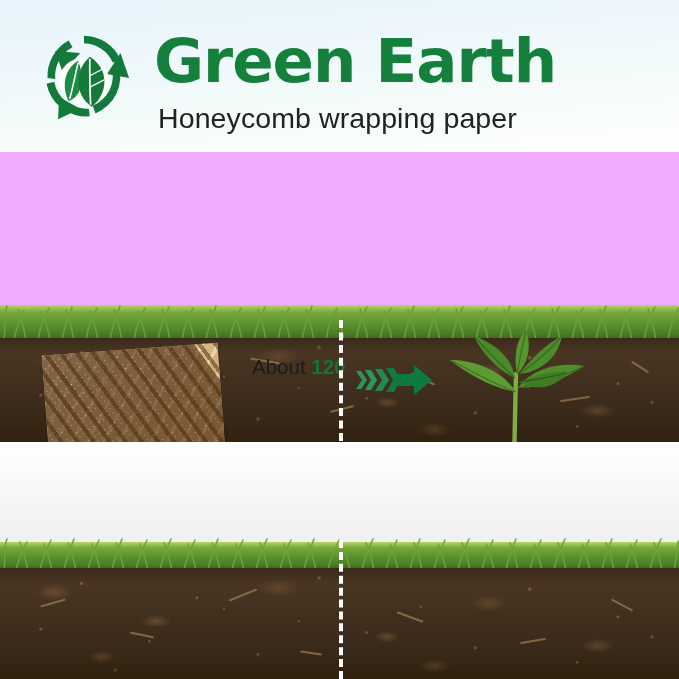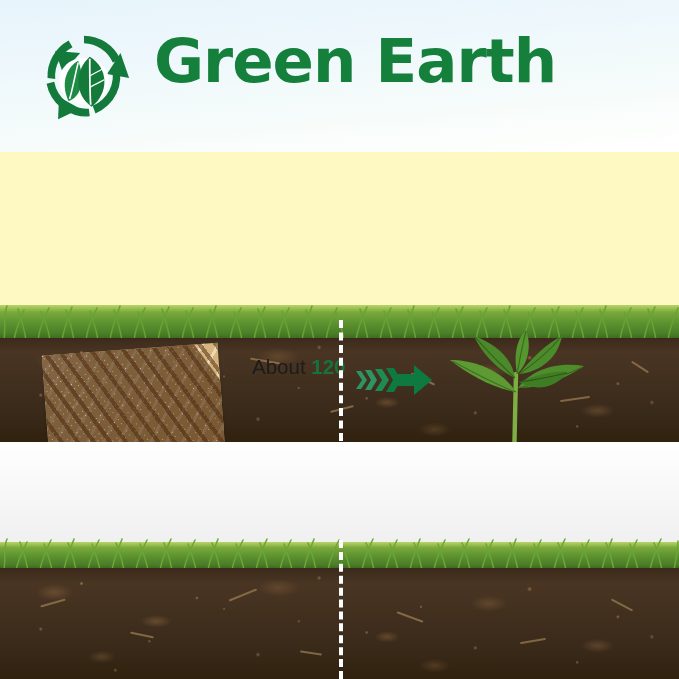--- a/index.html
+++ b/index.html
@@ -34,21 +34,21 @@
   .brand-sub {
     position:absolute; left:122px; top:82px;
     font-size:28.5px; line-height:1;
     color:#222222; font-weight:400; letter-spacing:0.1px;
     font-family:"Liberation Sans", sans-serif;
     white-space:nowrap;
   }
 
   
   .panel { position:absolute; left:0; width:679px; overflow:hidden; }
-  .panel-top { top:152px; height:290px; background:#fef9c3; }
+  .panel-top { top:152px; height:290px; background:#f0abfc; }
   .panel-bottom { top:442px; height:237px;
     background:linear-gradient(180deg,#ffffff 0%,#f2f2f2 36%,#e9e9e9 62%,#efefef 78%,#f6f6f6 100%);
   }
 
   
   .grass {
     position:absolute; left:0; width:679px;
     background:linear-gradient(180deg,#b9d46a 0%,#79a93a 22%,#5c9230 55%,#4a7d27 88%,#3e6a20 100%);
   }
   .grass-blades {
@@ -177,20 +177,21 @@
 
             <path d="M56 30 C76 42 76 68 58 82 C40 70 40 44 56 30 Z" fill="#147a3a"></path>
             <path d="M56 32 C56 50 56 68 57 80" stroke="#ffffff" stroke-width="1.8" fill="none"></path>
             <path d="M56 50 C62 46 68 44 70 42" stroke="#ffffff" stroke-width="1.3" fill="none"></path>
             <path d="M56 62 C62 58 68 56 71 54" stroke="#ffffff" stroke-width="1.3" fill="none"></path>
           </g>
         </svg>
       </div>
 
       <div class="brand-title">Green Earth</div>
+      <div class="brand-sub">Honeycomb wrapping paper</div>
     </div>
   </div>
 
   <div class="panel panel-top">
 
     <div class="paper-sheet">
       <div class="cells"></div>
       <div class="cells2"></div>
     </div>
 

